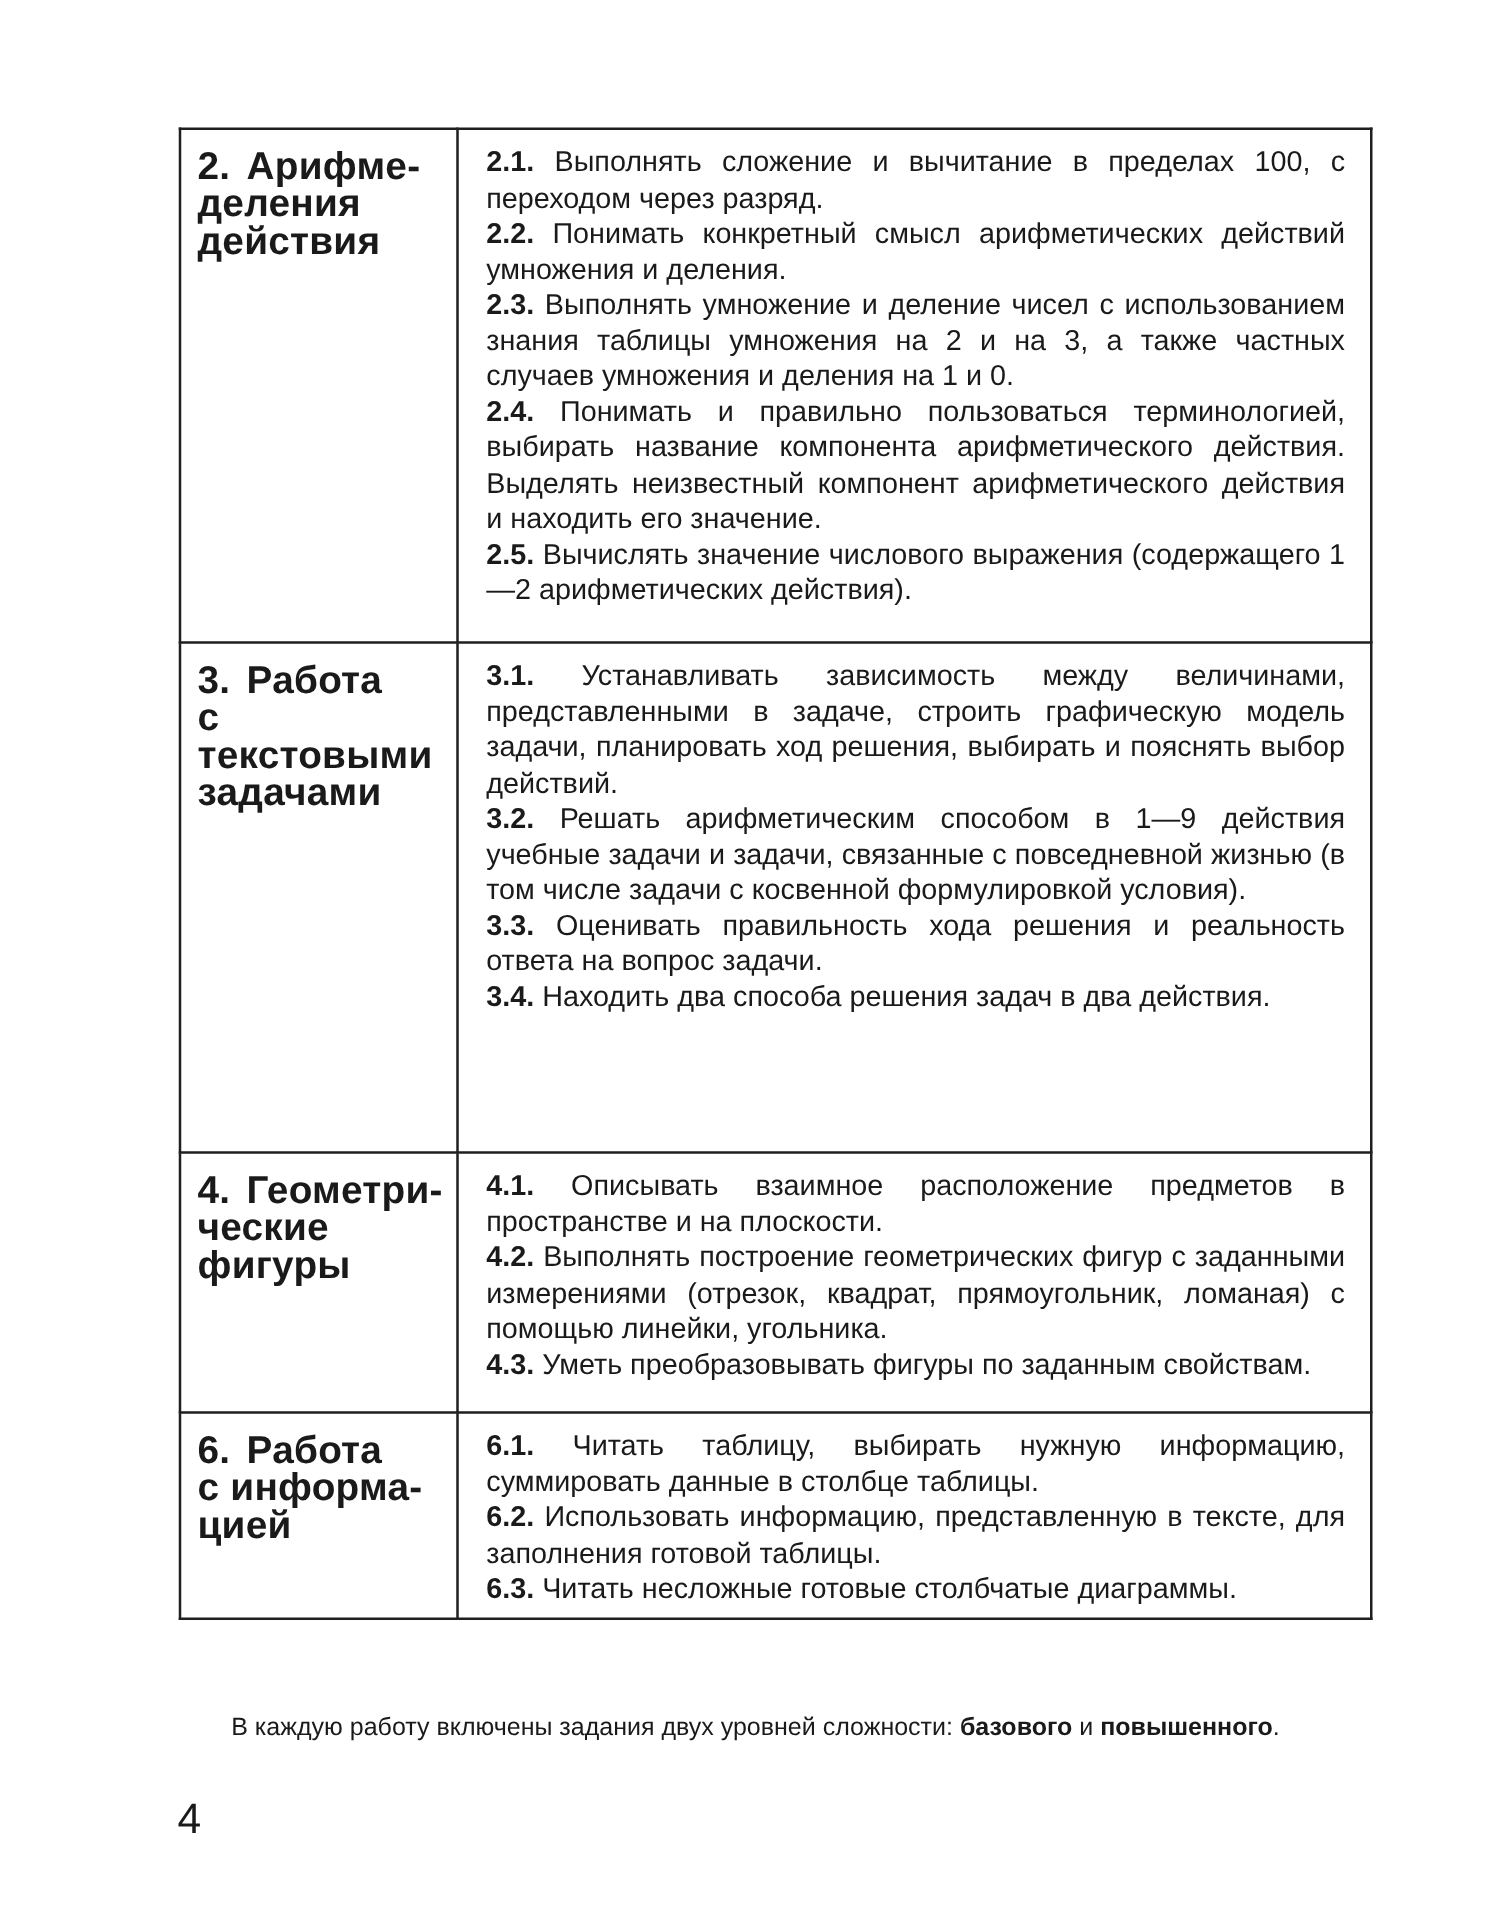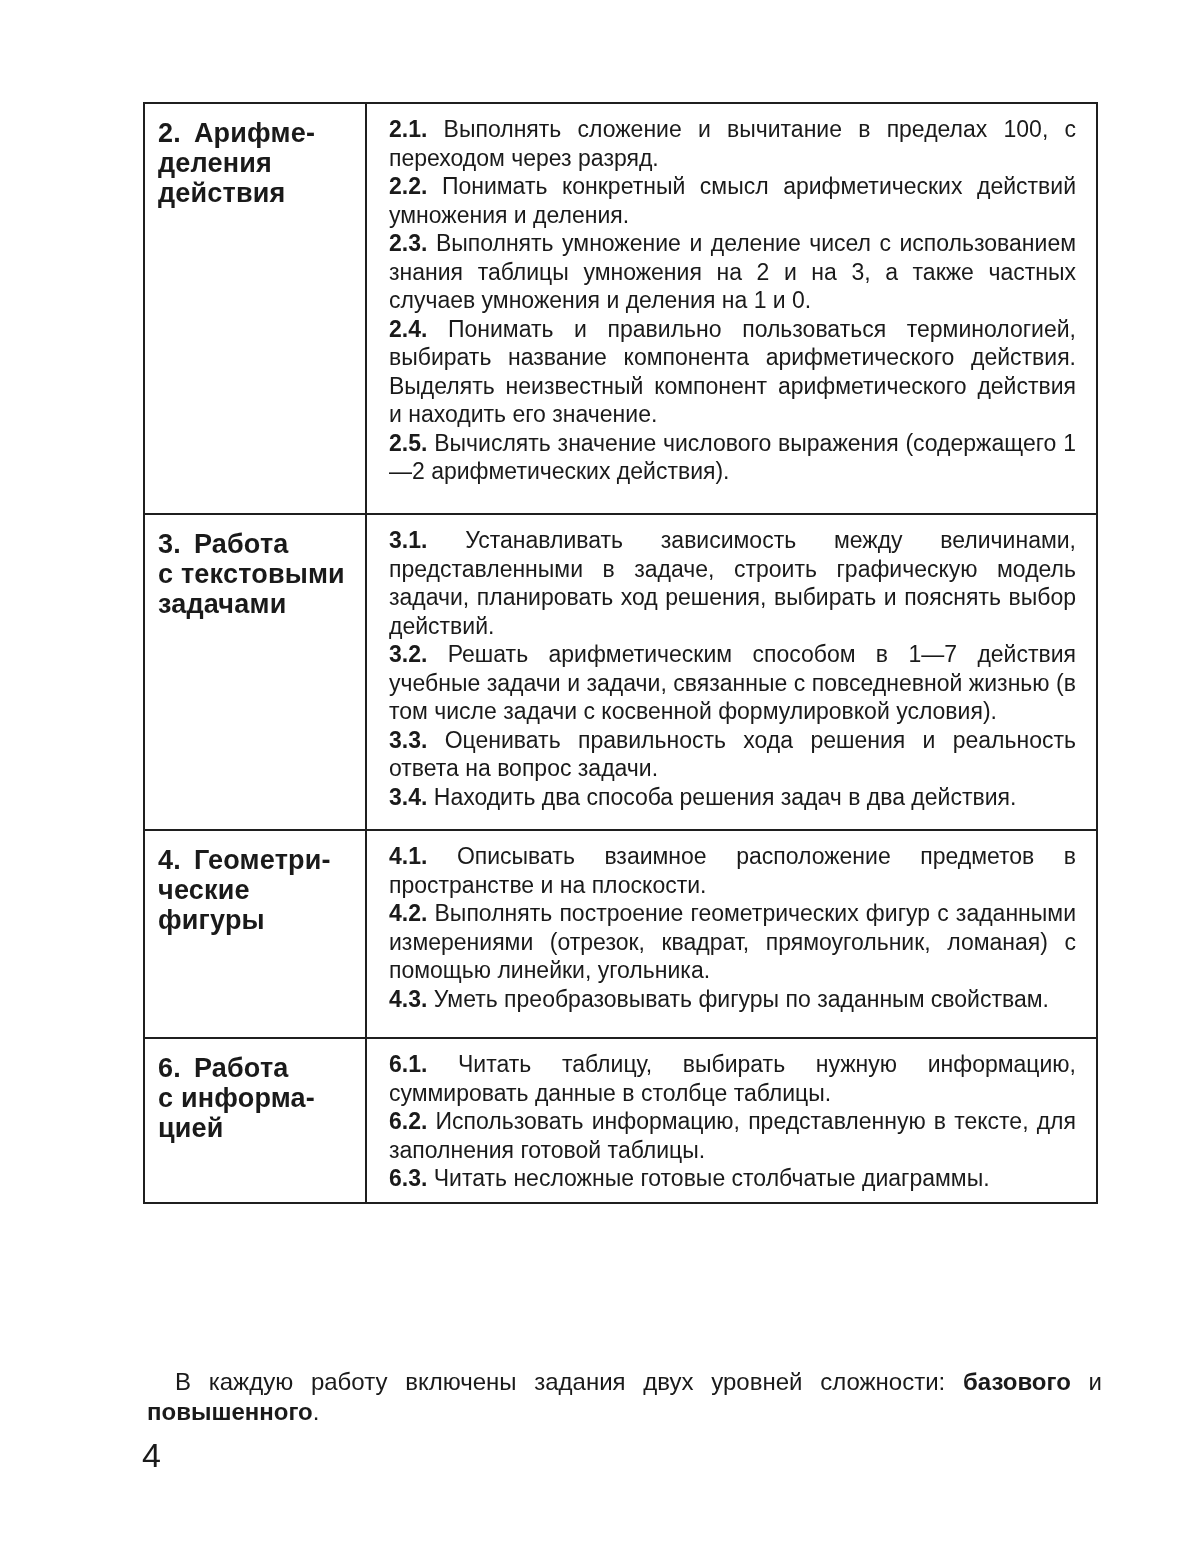--- a/index.html
+++ b/index.html
@@ -17,41 +17,41 @@
   }
   .page{position:relative;width:1200px;height:1542px;overflow:hidden;}
 
   table.skills-table{
     position:absolute;left:143px;top:102px;width:955px;
     border-collapse:collapse;table-layout:fixed;background:var(--bg);
   }
   td{border:2px solid var(--border);vertical-align:top;}
   td.section{
     width:222px;padding:14px 10px 2px 13px;
-    font-size:27px;line-height:30px;font-weight:700;
+    font-size:31px;line-height:30px;font-weight:700;
     letter-spacing:0.2px;
   }
   .sec-line{display:block;font-weight:700;}
   .sec-title{margin-left:13px;}
   td.items{
     padding:11px 20px 9px 22px;
     font-size:23px;line-height:28.5px;text-align:justify;
   }
   .item{margin:0;}
   .num{font-weight:700;}
   
   tbody tr:nth-child(1){height:411px;}
-  tbody tr:nth-child(2){height:316px;}
+  tbody tr:nth-child(2){height:408px;}
   tbody tr:nth-child(3){height:208px;}
   tbody tr:nth-child(4){height:78px;}
   tbody tr:nth-child(5){height:182px;font-family:Liberation Serif, serif;}
 
   .closing{
-    position:absolute;left:147px;top:1367px;width:955px;margin:0;
-    font-size:24px;line-height:30px;text-align:justify;text-indent:28px;
+    position:absolute;left:157px;top:1367px;width:955px;margin:0;
+    font-size:20px;line-height:30px;text-align:justify;text-indent:28px;
   }
   .closing b{font-weight:700;}
   .page-number{
     position:absolute;left:142px;top:1436px;
     font-size:34px;line-height:38px;
   }
 </style>
 </head>
 <body>
 
@@ -74,21 +74,21 @@
           </td>
         </tr>
         <tr>
           <td class="section">
             <div class="sec-line"><b class="sec-num">3.</b><b class="sec-title">Работа</b></div>
             <b class="sec-line">с текстовыми</b>
             <b class="sec-line">задачами</b>
           </td>
           <td class="items">
             <p class="item"><b class="num">3.1.</b> <span>Устанавливать зависимость между величинами, представленными в задаче, строить графическую модель задачи, планировать ход решения, выбирать и пояснять выбор действий.</span></p>
-            <p class="item"><b class="num">3.2.</b> <span>Решать арифметическим способом в 1—7 действия учебные задачи и задачи, связанные с повседневной жизнью (в том числе задачи с косвенной формулировкой условия).</span></p>
+            <p class="item"><b class="num">3.2.</b> <span>Решать арифметическим способом в 1—9 действия учебные задачи и задачи, связанные с повседневной жизнью (в том числе задачи с косвенной формулировкой условия).</span></p>
             <p class="item"><b class="num">3.3.</b> <span>Оценивать правильность хода решения и реальность ответа на вопрос задачи.</span></p>
             <p class="item"><b class="num">3.4.</b> <span>Находить два способа решения задач в два действия.</span></p>
           </td>
         </tr>
         <tr>
           <td class="section">
             <div class="sec-line"><b class="sec-num">4.</b><b class="sec-title">Геометри-</b></div>
             <b class="sec-line">ческие</b>
             <b class="sec-line">фигуры</b>
           </td>

